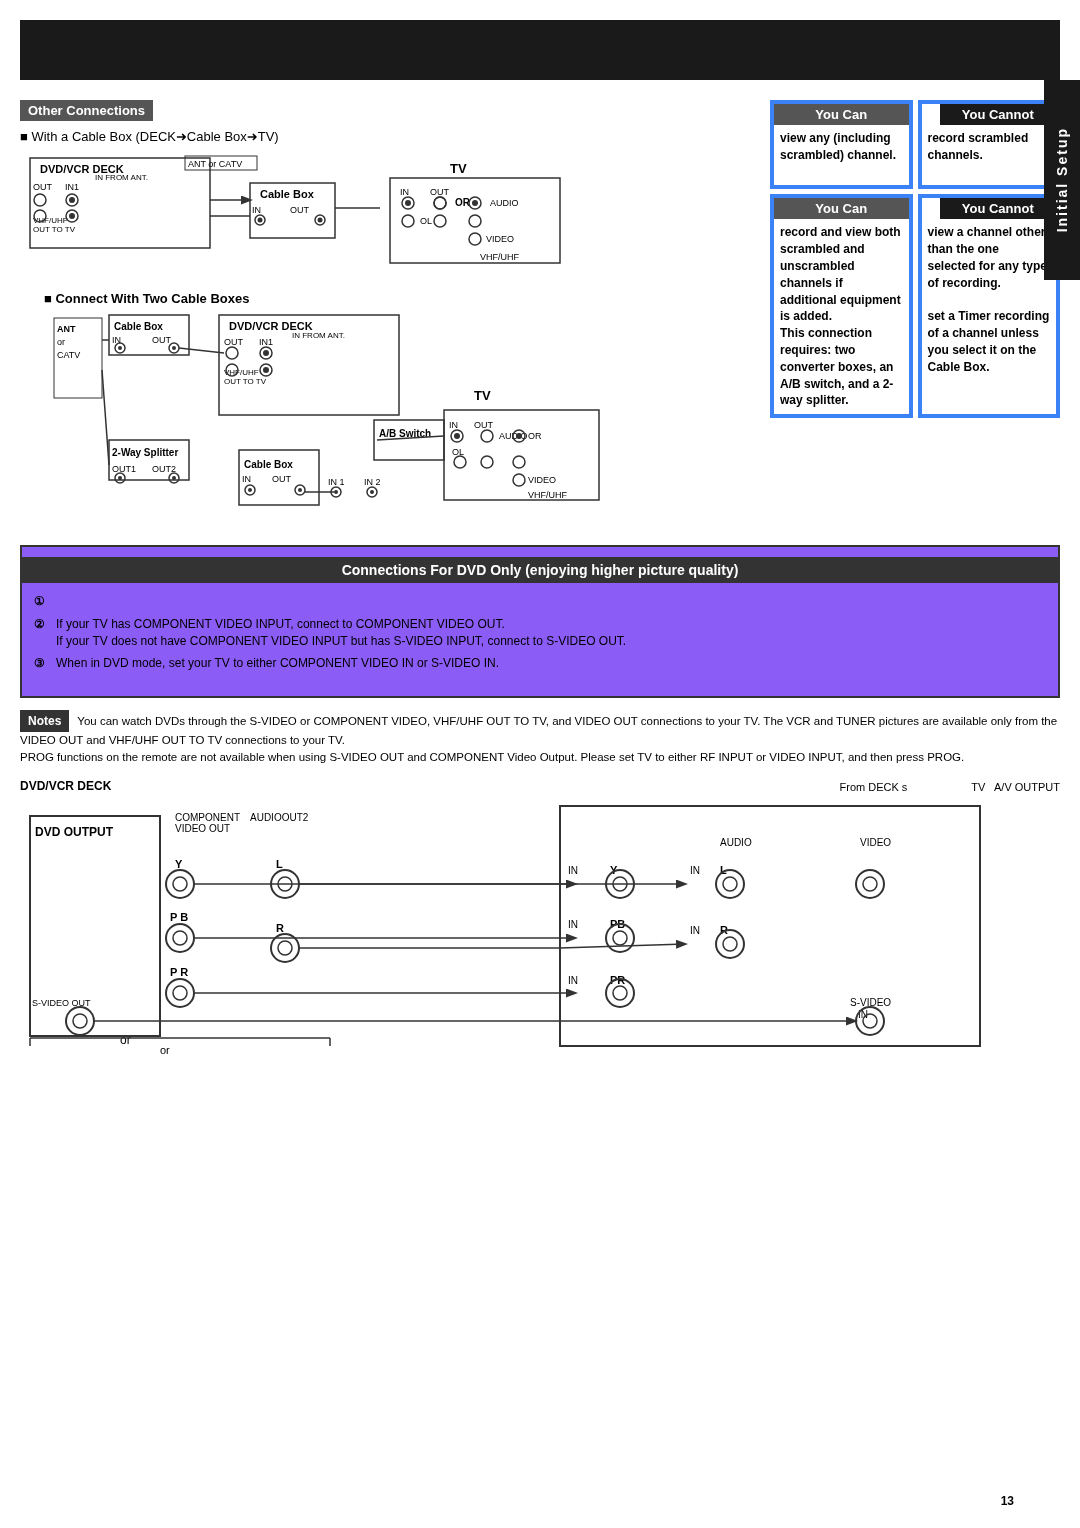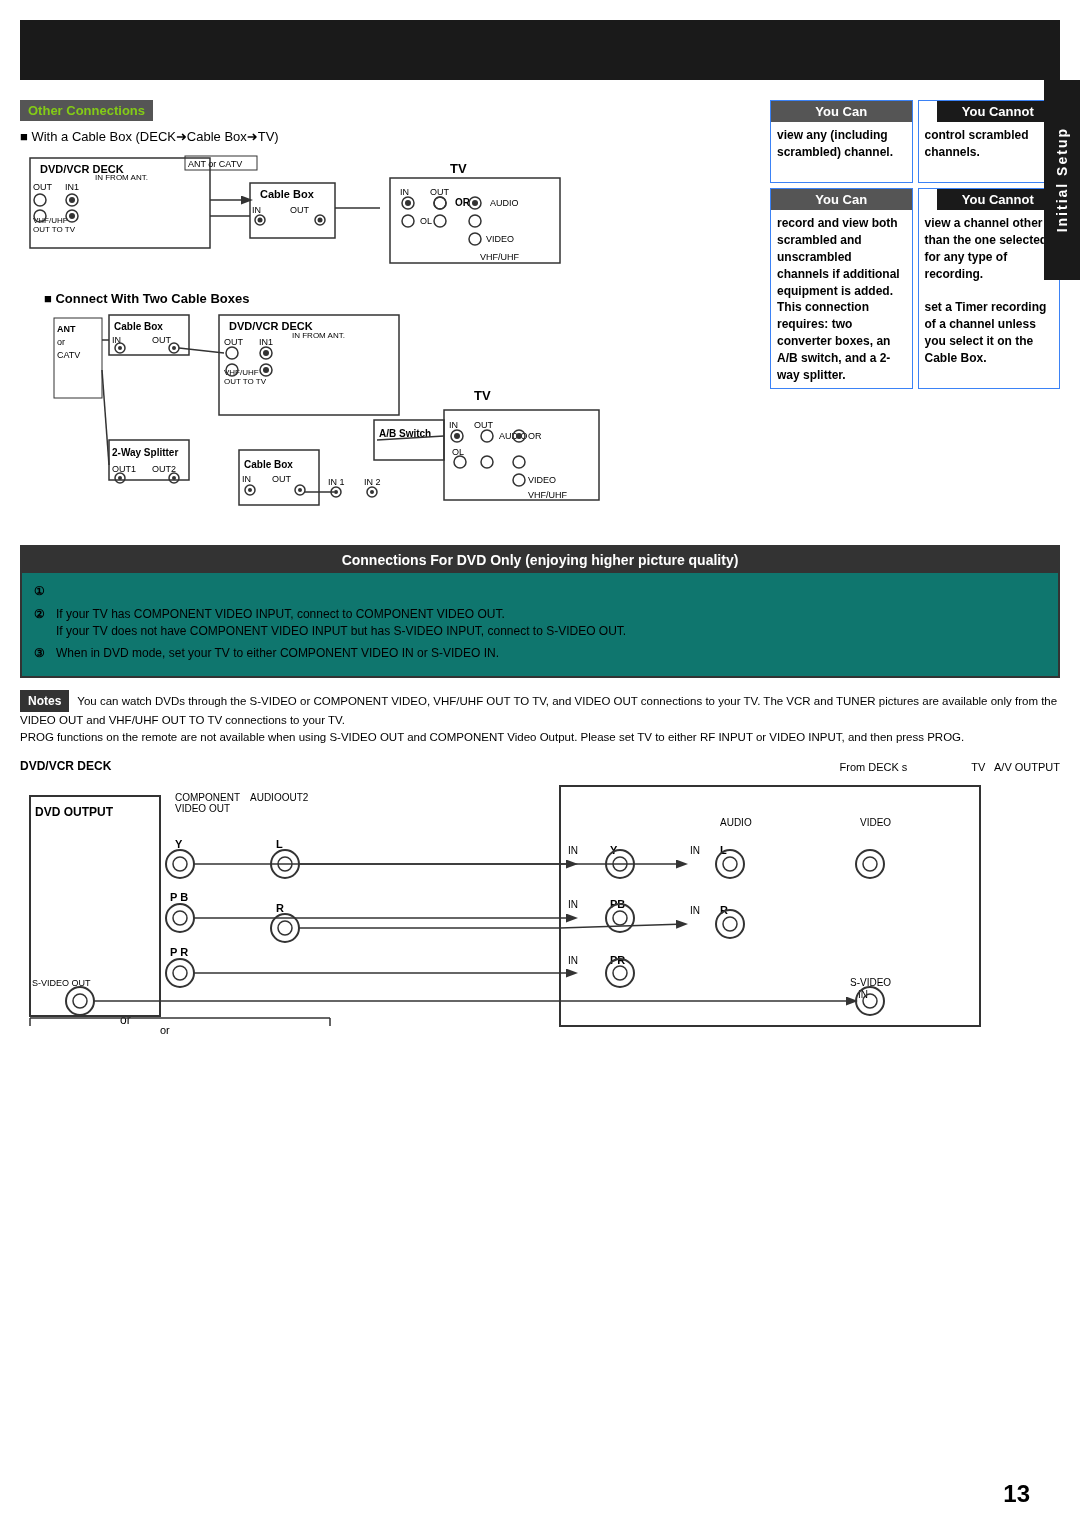--- a/index.html
+++ b/index.html
@@ -48,21 +48,21 @@
       font-weight: bold;
       writing-mode: vertical-rl;
       text-orientation: mixed;
       transform: rotate(180deg);
       letter-spacing: 2px;
     }
 
     
     .section-header {
       background: #555;
-      color: #84cc16;
+      color: #ffffff;
       padding: 3px 8px;
       font-size: 13px;
       font-weight: bold;
       display: inline-block;
       margin-bottom: 8px;
     }
 
     
     .right-panels {
       width: 290px;
@@ -72,21 +72,21 @@
     }
 
     .you-can-cannot-row {
       display: flex;
       gap: 5px;
       margin-bottom: 5px;
     }
 
     .you-can-box, .you-cannot-box {
       flex: 1;
-      border: 1px solid #3b82f6;
+      border: 4px solid #3b82f6;
     }
 
     .you-can-header {
       background: #555;
       color: #fff;
       padding: 3px 6px;
       font-size: 13px;
       font-weight: bold;
       text-align: center;
     }
@@ -104,23 +104,23 @@
     .box-content {
       padding: 5px 6px;
       font-size: 12px;
       line-height: 1.4;
       font-weight: bold;
     }
 
     
     .dvd-section {
       border: 2px solid #333;
-      padding: 8px 12px;
+      padding: 18px 12px;
       margin-bottom: 12px;
-      background: #0f766e;
+      background: #8b5cf6;
     }
 
     .dvd-section-title {
       background: #333;
       color: #fff;
       padding: 5px 12px;
       font-size: 14px;
       font-weight: bold;
       margin: -8px -12px 10px -12px;
       text-align: center;
@@ -159,22 +159,22 @@
 
     
     .bottom-diagram {
       margin-top: 10px;
     }
 
     
     .page-number {
       position: absolute;
       bottom: 20px;
-      right: 50px;
-      font-size: 24px;
+      right: 66px;
+      font-size: 12px;
       font-weight: bold;
     }
 
     
     svg text {
       font-family: Arial, Helvetica, sans-serif;
     }
   </style>
 </head>
 <body>
@@ -361,21 +361,21 @@
       <div class="you-can-cannot-row">
         <div class="you-can-box">
           <div class="you-can-header">You Can</div>
           <div class="box-content">
             <span>view any (including scrambled) channel.</span>
             <br><br>
           </div>
         </div>
         <div class="you-cannot-box">
           <div class="you-cannot-header">You Cannot</div>
-          <div class="box-content">control scrambled channels.</div>
+          <div class="box-content">record scrambled channels.</div>
         </div>
       </div>
 
       <div class="you-can-cannot-row">
         <div class="you-can-box">
           <div class="you-can-header">You Can</div>
           <div class="box-content">record and view both scrambled and unscrambled channels if additional equipment is added.<br>This connection requires: two converter boxes, an A/B switch, and a 2-way splitter.</div>
         </div>
         <div class="you-cannot-box">
           <div class="you-cannot-header">You Cannot</div>

